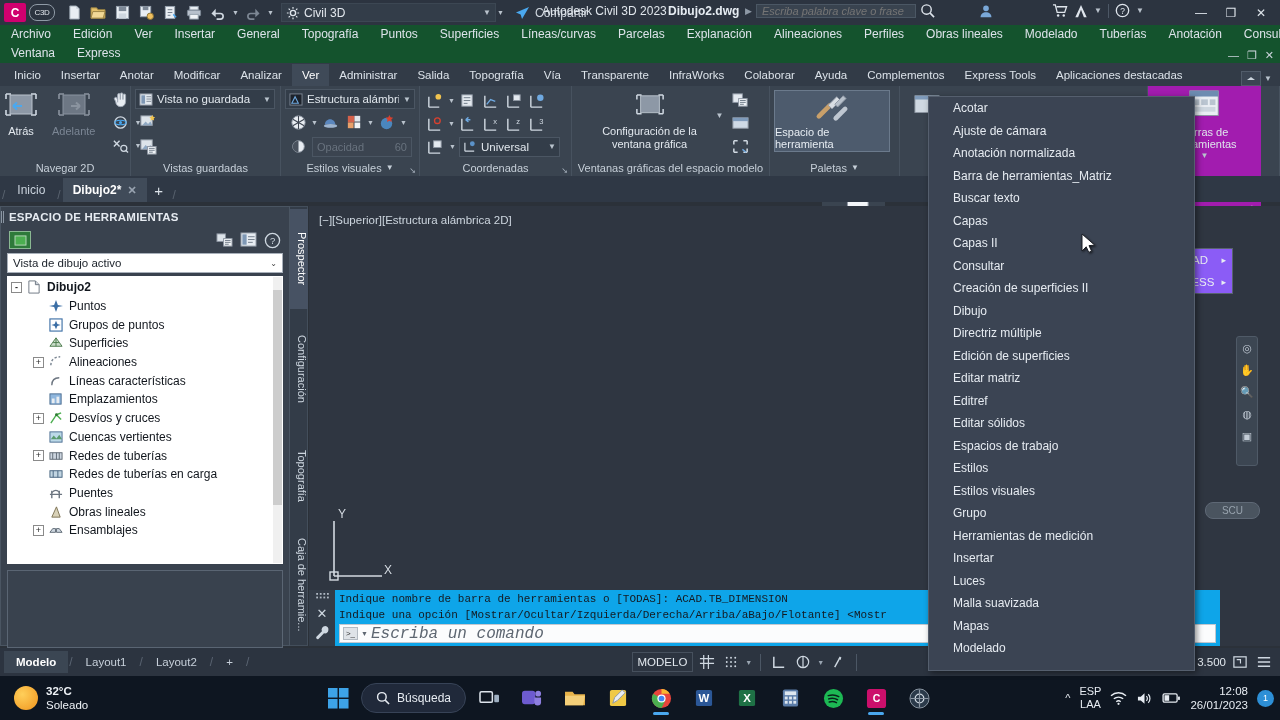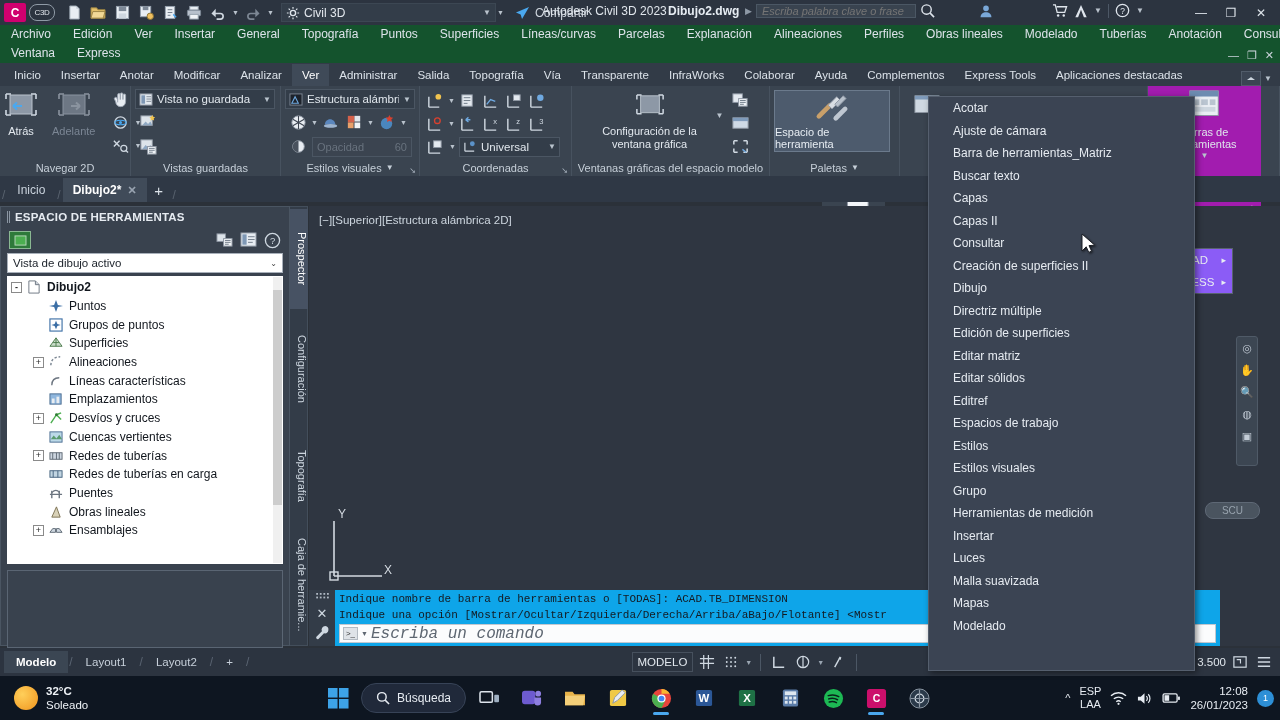--- a/index.html
+++ b/index.html
@@ -89,21 +89,21 @@
      color:#c9d2dc; cursor:pointer; }
   .dwgtab.active { background:#e9edf1; color:#1c222b; font-weight:bold; }
   .dwgtab.active.dark { background:#404b59; color:#ffffff;}
   .dwgtab .x { font-size:11px; color:#98a3b0;}
   .dwgplus { width:24px; height:24px; display:flex; align-items:center; justify-content:center;
      font-size:15px; color:#dbe2e9; cursor:pointer;}
 
   
   .toolspace { position:absolute; left:0; top:206px; width:290px; height:440px; background:#39424e;
      border:1px solid #4a5562; }
-  .ts-header { height:20px; background:#39424e; display:flex; align-items:center; gap:5px; padding-left:6px;
+  .ts-header { height:20px; background:#39424e; display:flex; align-items:center; gap:5px; padding-left:0;
      font-size:11.5px; color:#e6ebf1; font-weight:bold; letter-spacing:.2px;}
   .ts-grip { width:3px; height:12px; border-left:1px solid #8b96a3; border-right:1px solid #8b96a3;}
   .ts-toolbar { height:26px; background:#39424e; display:flex; align-items:center; padding:0 8px;}
   .ts-toolbar .right { margin-left:auto; display:flex; gap:7px; align-items:center;}
   .ts-combo { margin:0 6px; height:20px; background:#ffffff; border:1px solid #a8b0ba;
      display:flex; align-items:center; padding:0 5px; color:#20262e; font-size:11.5px; }
   .ts-combo .dn { margin-left:auto; font-size:8px; color:#444; }
   .ts-tree { margin:3px 6px 0 6px; height:288px; background:#ffffff; position:relative; overflow:hidden;
      color:#11161d; }
   .trow { display:flex; align-items:center; height:18.7px; font-size:12px; padding-left:4px; white-space:nowrap;}
@@ -1085,32 +1085,33 @@
         <svg width="16" height="16" viewBox="0 0 17 17">
             <path d="M2 4h13M2 8.5h13M2 13h13" stroke="#cfd8e1" stroke-width="1.5"></path>
           </svg>
       </div>
     </div>
   </div>
 
   <div class="dropdown" id="dropdown-menu">
       <div class="ditem">Acotar</div>
       <div class="ditem">Ajuste de cámara</div>
+      <div class="ditem">Anotación normalizada</div>
       <div class="ditem">Barra de herramientas_Matriz</div>
       <div class="ditem">Buscar texto</div>
       <div class="ditem">Capas</div>
       <div class="ditem">Capas II</div>
       <div class="ditem">Consultar</div>
       <div class="ditem">Creación de superficies II</div>
       <div class="ditem">Dibujo</div>
       <div class="ditem">Directriz múltiple</div>
       <div class="ditem">Edición de superficies</div>
       <div class="ditem">Editar matriz</div>
+      <div class="ditem">Editref</div>
       <div class="ditem">Editar sólidos</div>
-      <div class="ditem">Editref</div>
       <div class="ditem">Espacios de trabajo</div>
       <div class="ditem">Estilos</div>
       <div class="ditem">Estilos visuales</div>
       <div class="ditem">Grupo</div>
       <div class="ditem">Herramientas de medición</div>
       <div class="ditem">Insertar</div>
       <div class="ditem">Luces</div>
       <div class="ditem">Malla suavizada</div>
       <div class="ditem">Mapas</div>
       <div class="ditem">Modelado</div>

